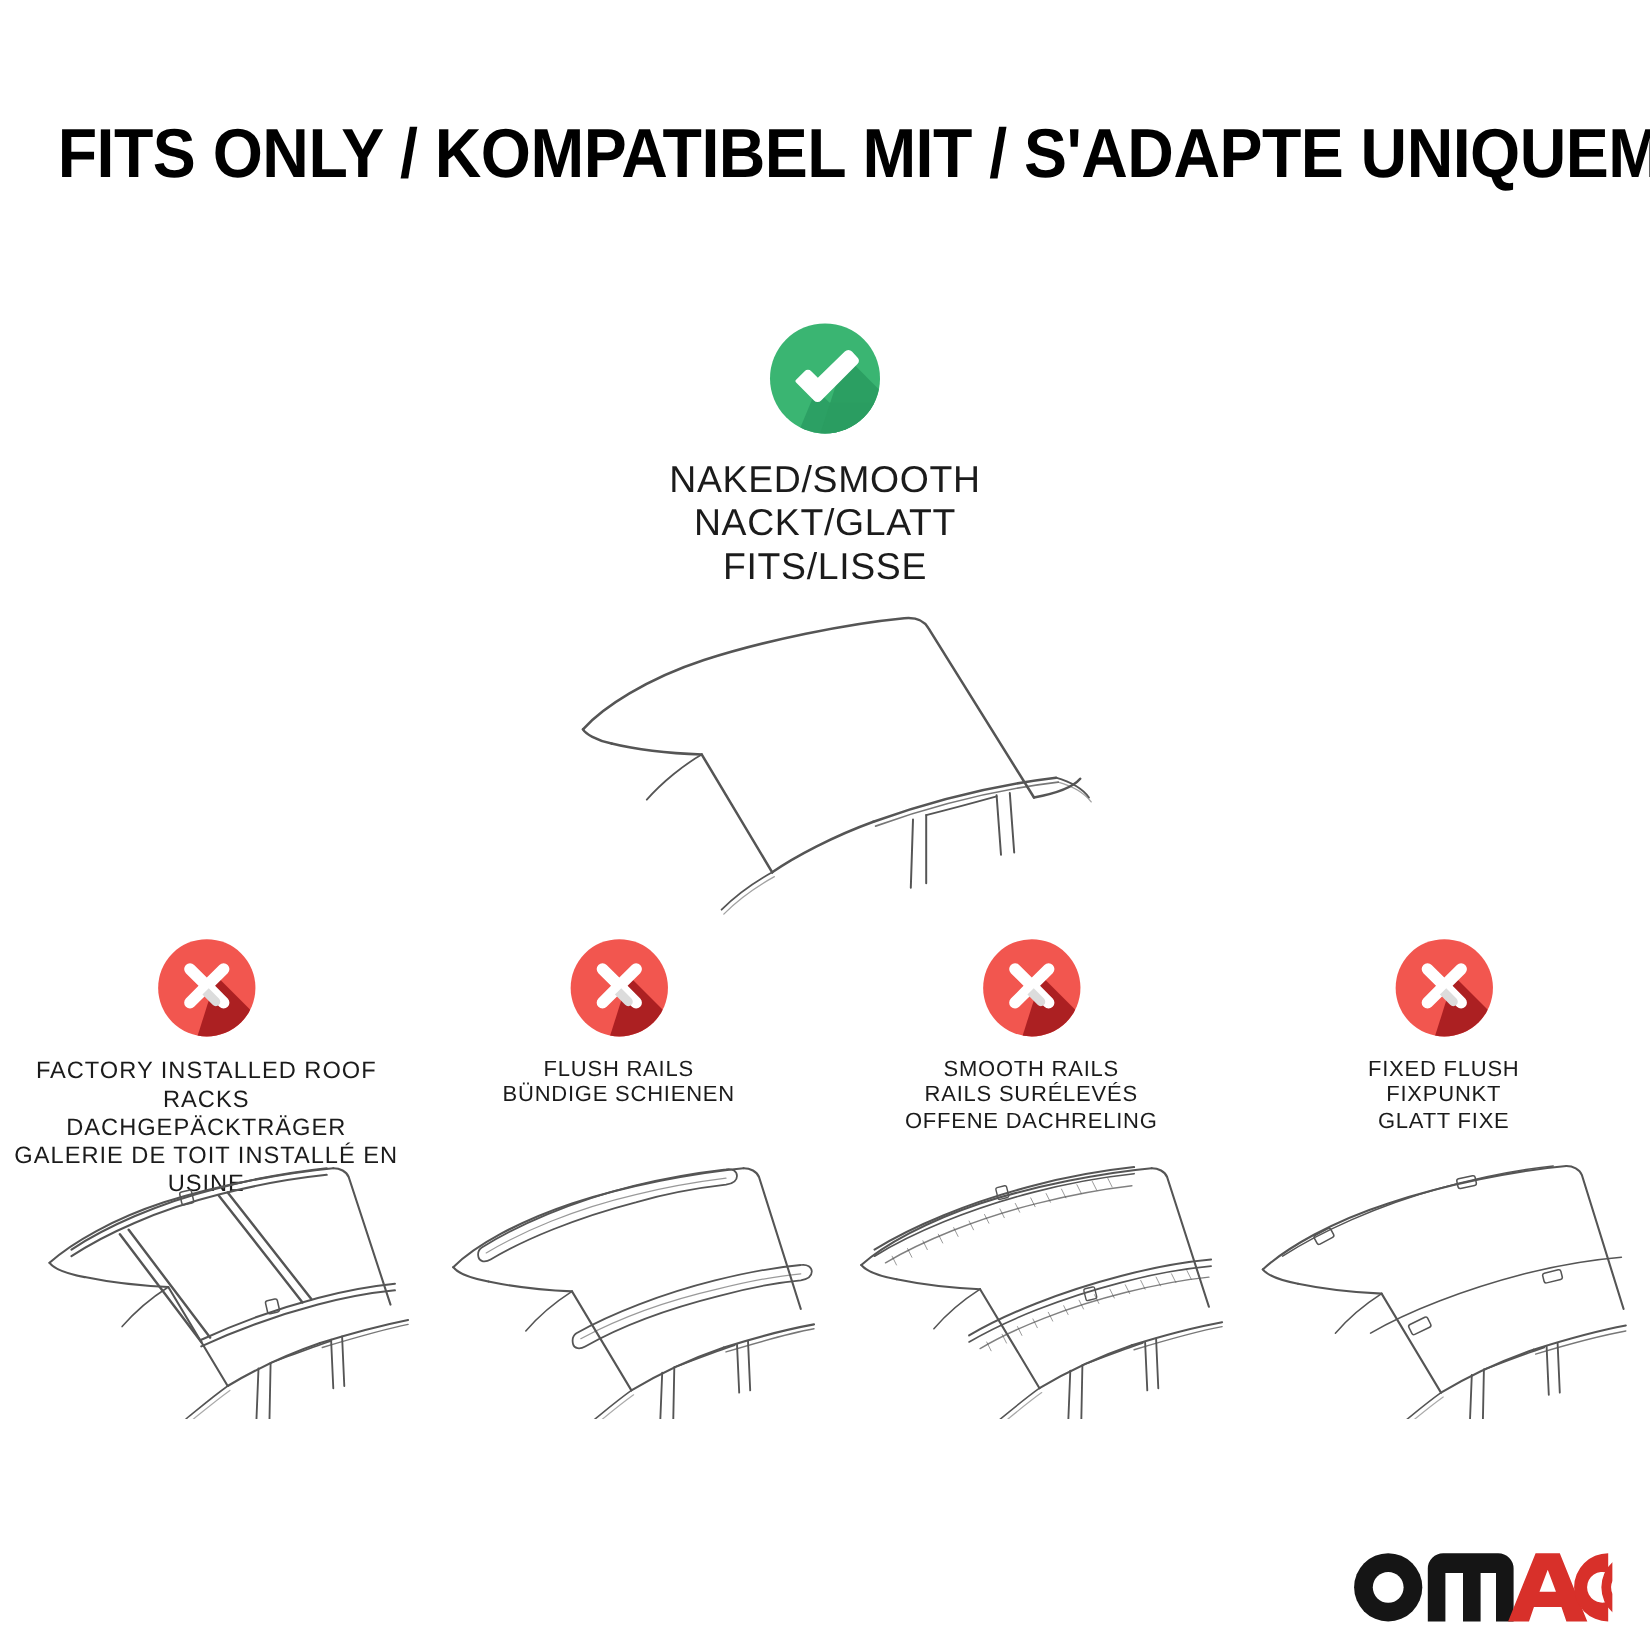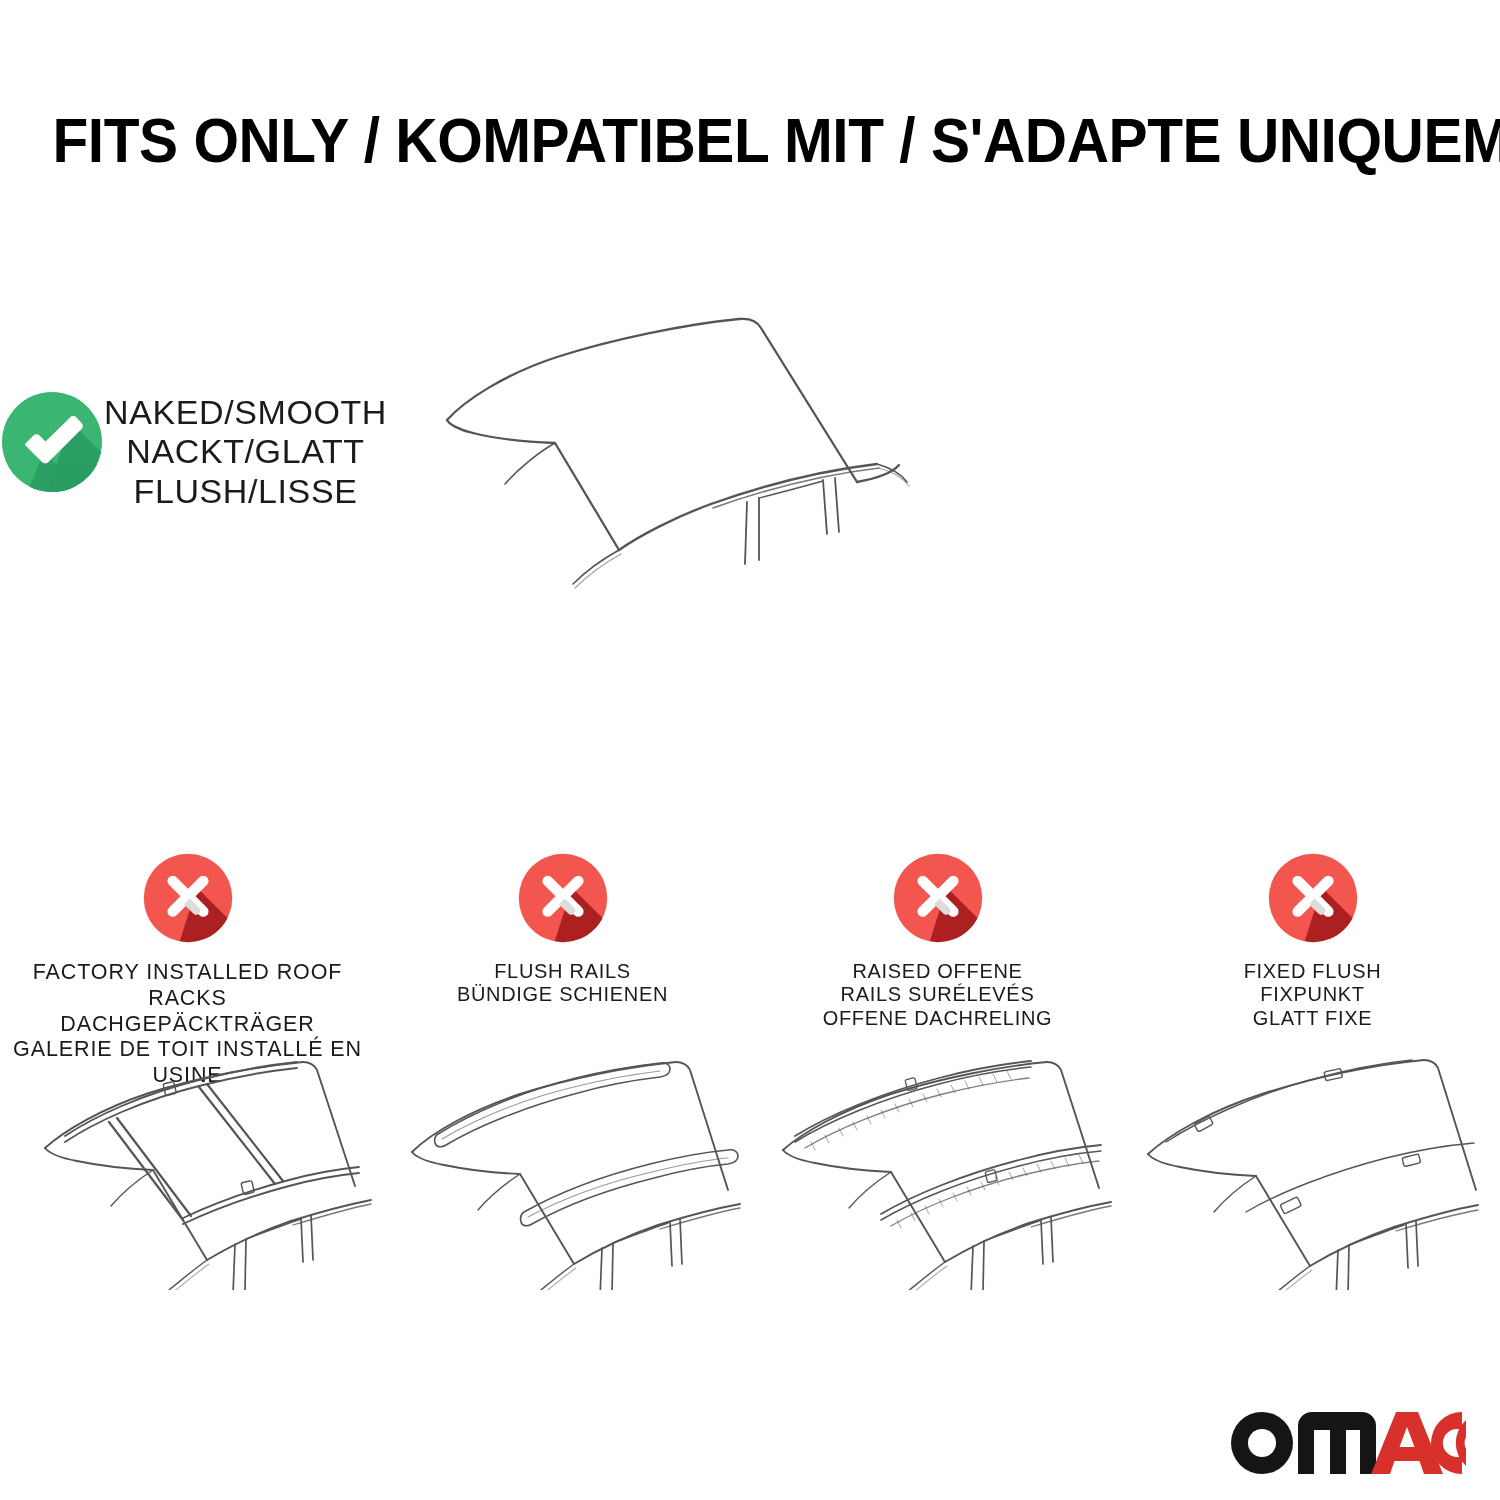--- a/index.html
+++ b/index.html
@@ -25,21 +25,21 @@
     color:#000000;
     transform:scaleX(0.93);
     transform-origin:center top;
     white-space:nowrap;
   }
 
   
   .hero{
     position:absolute;
     top:292px;left:0;width:1500px;
-    display:flex;flex-direction:row;align-items:center;
+    display:flex;flex-direction:column;align-items:center;
   }
   .hero-label{
     margin-top:16px;
     text-align:center;
     font-size:34px;
     font-weight:300;
     line-height:1.16;
     letter-spacing:0.6px;
     color:#1b1b1b;
   }
@@ -105,21 +105,21 @@
           <path d="M72 34 L118 80 L96 102 L50 56 Z" fill="#2a9c61" opacity="0.0"></path>
           <path d="M70.5 31.5 L120 81 L120 120 L42 120 Z" fill="#2a9c61" opacity="0.9"></path>
         </g>
         <path d="M25.5 53.5 L33.5 45.5 A4 4 0 0 1 39.5 45.5 L45.5 51.5 L70 27.5 A4.5 4.5 0 0 1 76.5 27.5 L81.5 33 A4 4 0 0 1 81.5 39 L48.5 72 A4.5 4.5 0 0 1 42 72 L25.5 55.5 A1.4 1.4 0 0 1 25.5 53.5 Z" fill="#ffffff"></path>
       </svg>
     </span>
 
     <div class="hero-label">
       <div>NAKED/SMOOTH</div>
       <div>NACKT/GLATT</div>
-      <div>FLUSH/LISSE</div>
+      <div>FITS/LISSE</div>
     </div>
 
     <div class="hero-art">
       <svg width="560" height="290" viewBox="0 0 560 290">
         <g fill="none" stroke="#555555" stroke-width="2.3" stroke-linecap="round" stroke-linejoin="round">
 
           <path d="M60 118 C78 98 118 72 170 55 C226 37 300 22 352 17 C362 16 370 19 374 26
                    L470 180"></path>
           <path d="M60 118 C62 122 72 128 86 131"></path>
           <path d="M86 131 C110 137 140 140 168 141"></path>
@@ -205,21 +205,21 @@
             </defs>
           <circle cx="52" cy="52" r="50" fill="#f2564f"></circle>
           <g clip-path="url(#clipRed3)">
             <path d="M62 40 L120 98 L120 125 L35 125 Z" fill="#a61b1e" opacity="0.92"></path>
           </g>
           <path d="M30.5 37 A6 6 0 0 1 39 28.5 L52 41.5 L65 28.5 A6 6 0 0 1 73.5 37 L60.5 50 L73.5 63 A6 6 0 0 1 65 71.5 L52 58.5 L39 71.5 A6 6 0 0 1 30.5 63 L43.5 50 Z" fill="#ffffff"></path>
           <path d="M54 52.5 L64.5 63 A4.4 4.4 0 0 1 58 69.5 L47.5 59 Z" fill="#dcdcdc"></path>
         </svg>
       </span>
       <div class="col-label normal">
-        <div>RAISED OFFENE</div>
+        <div>SMOOTH RAILS</div>
         <div>RAILS SURÉLEVÉS</div>
         <div>OFFENE DACHRELING</div>
       </div>
     </div>
 
     <div class="col">
       <span class="icon-badge">
         <svg width="92" height="92" viewBox="0 0 104 104">
           <defs>
               <clipPath id="clipRed4">

